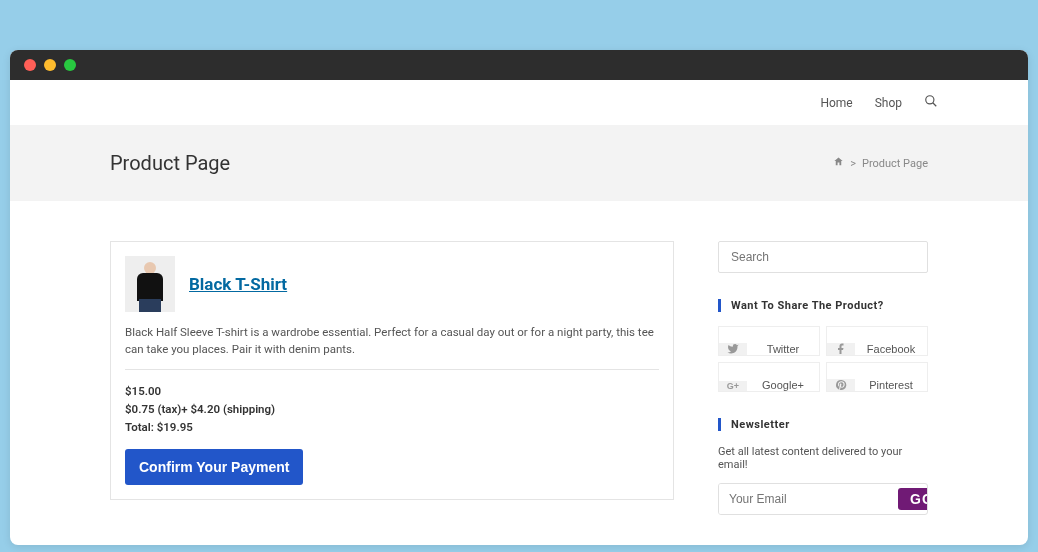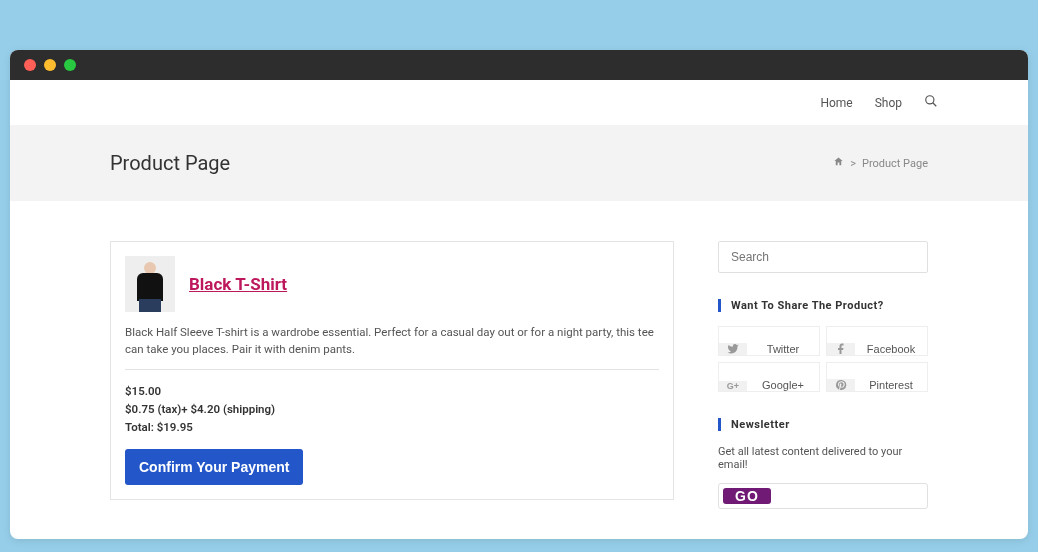--- a/index.html
+++ b/index.html
@@ -82,21 +82,21 @@
   .product-img .person {
     width: 30px; height: 50px;
     position: relative;
   }
   .product-img .head { width:12px; height:12px; background:#e8c8b0; border-radius:50%; position:absolute; top:0; left:9px;}
   .product-img .torso { width:26px; height:28px; background:#111; border-radius:6px 6px 0 0; position:absolute; top:11px; left:2px;}
   .product-img .legs { width:22px; height:14px; background:#2a3d5c; position:absolute; top:37px; left:4px;}
   .product-name {
     font-size: 17px;
     font-weight: 700;
-    color: #be185d;
+    color: #0369a1;
     text-decoration: underline;
   }
   .product-desc {
     font-size: 11.5px;
     color: #555;
     line-height: 1.5;
     padding-bottom: 10px;
     border-bottom: 1px solid #e4e4e4;
     margin-bottom: 12px;
   }
@@ -264,18 +264,19 @@
                 <path d="M12 2a10 10 0 00-3.6 19.3c0-.8-.1-2 .1-2.9l1.3-5.4s-.3-.6-.3-1.6c0-1.5.9-2.6 2-2.6.9 0 1.4.7 1.4 1.5 0 .9-.6 2.3-.9 3.6-.2 1 .5 1.9 1.6 1.9 1.9 0 3.4-2 3.4-4.9 0-2.6-1.8-4.4-4.4-4.4-3 0-4.8 2.3-4.8 4.6 0 .9.3 1.9.8 2.4l.1.3-.3 1.3c0 .2-.2.2-.4.1-1.3-.6-2.1-2.5-2.1-4.1 0-3.3 2.4-6.4 7-6.4 3.7 0 6.5 2.6 6.5 6.1 0 3.6-2.3 6.6-5.5 6.6-1.1 0-2.1-.6-2.4-1.2l-.7 2.5c-.2.9-.9 2.1-1.3 2.8A10 10 0 1012 2z"></path>
               </svg>
           </span>
           <span class="lbl">Pinterest</span>
         </button>
       </div>
 
       <h3 class="side-heading">Newsletter</h3>
       <p class="newsletter-text">Get all latest content delivered to your email!</p>
       <div class="newsletter-form">
+        <input type="text" placeholder="Your Email" style="">
         <button>GO</button>
       </div>
     </aside>
 
   </div>
 </div>
 
 </body></html>

